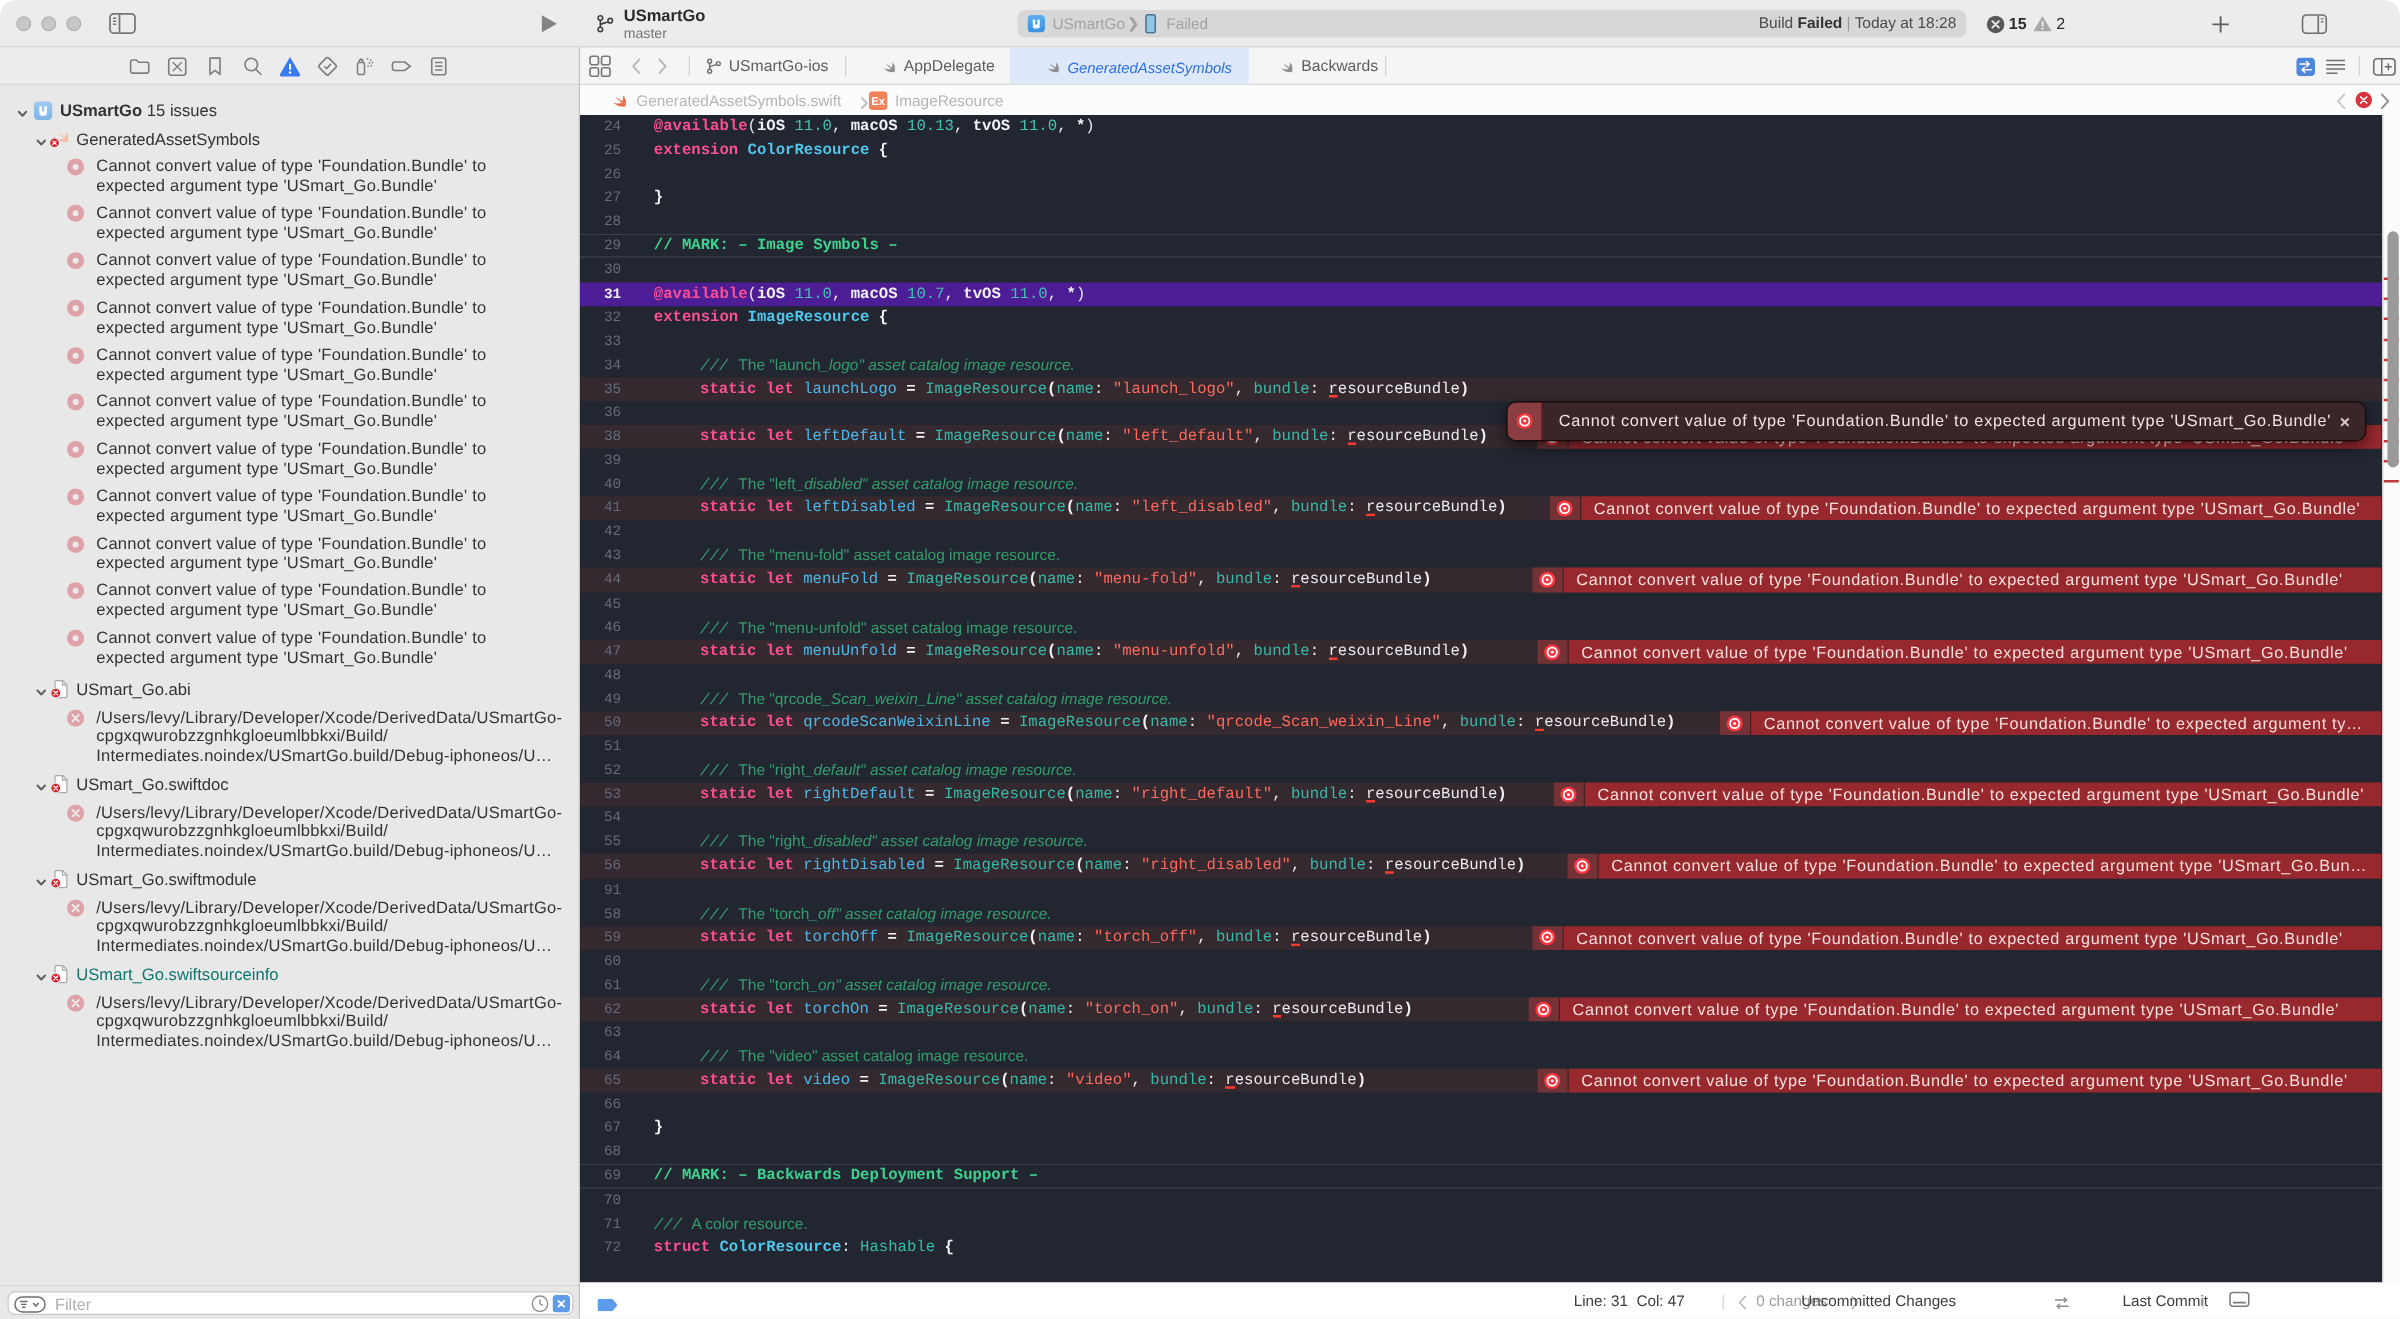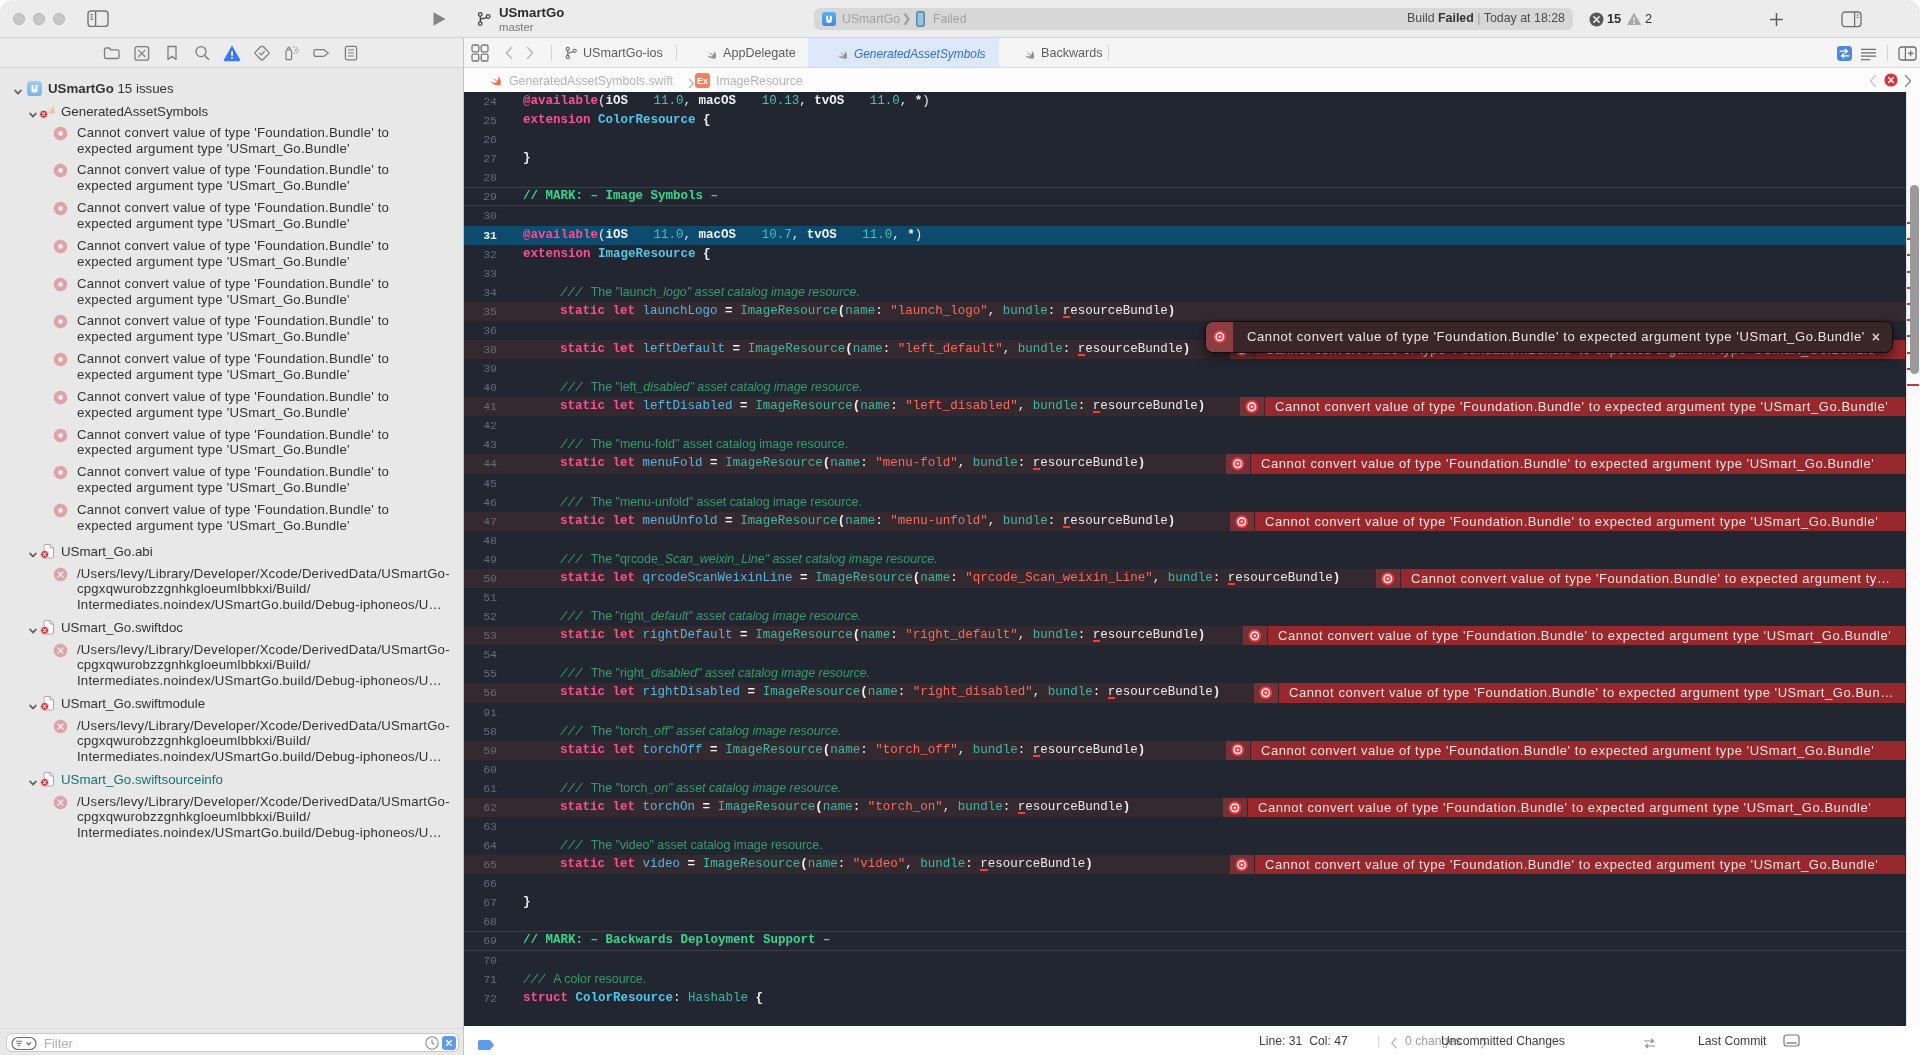--- a/index.html
+++ b/index.html
@@ -37,33 +37,33 @@
 
 
 #crumb { position:absolute; left:464px; top:68px; width:1456px; height:24px; background:#fcfcfc; }
 .crtxt { position:absolute; top:5.5px; font-size:12.3px; color:#b5b5b5; white-space:nowrap; }
 
 
 #editor { position:absolute; left:464px; top:92px; width:1442px; height:934px; background:#222631;
   overflow:hidden; }
 .r { position:relative; height:19.0833px; white-space:pre; }
 .r.er { background:#33292f; }
-.r.cur { background:#0c4a6e; }
+.r.cur { background:#4c1d95; }
 .r.sp { box-shadow:inset 0 1px 0 #3a3f4b, inset 0 -1px 0 #3a3f4b; }
 .ln { position:absolute; left:0; top:0; width:33px; text-align:right; color:#646b79;
   font:11.5px "Liberation Mono",monospace; line-height:19.0833px; font-weight:400; }
 .cur .ln { color:#eceef1; font-weight:700; }
 .co { position:absolute; left:59px; top:0; font:12.5px "Liberation Mono",monospace;
   line-height:19.0833px; color:#e8eaee; }
 .co.i { left:96px; }
 .k { color:#fc4f93; font-weight:700; }
 .t { color:#4fc6ea; font-weight:700; }
 .p { color:#4db8e8; }
 .c { color:#39b8a8; }
-.n { color:#46c2b1;margin-left:18px; }
+.n { color:#46c2b1; }
 .s { color:#fc6a5d; }
 .w { color:#e8eaee; }
 .b { color:#f0f2f5; font-weight:700; }
 .u { color:#e8eaee; box-shadow:inset 0 -2px 0 #ff3b30; }
 .g { color:#3b9f71; font-style:italic; }
 .gd { font-family:"Liberation Sans",sans-serif; font-size:12.4px; color:#359c6c; }
 .gi { font-family:"Liberation Sans",sans-serif; font-size:12.4px; color:#359c6c; font-style:italic; }
 .mk { color:#3fd28e; font-weight:700; }
 
 .bn { position:absolute; top:0; right:1px; height:19.0833px; display:flex; z-index:3; }

